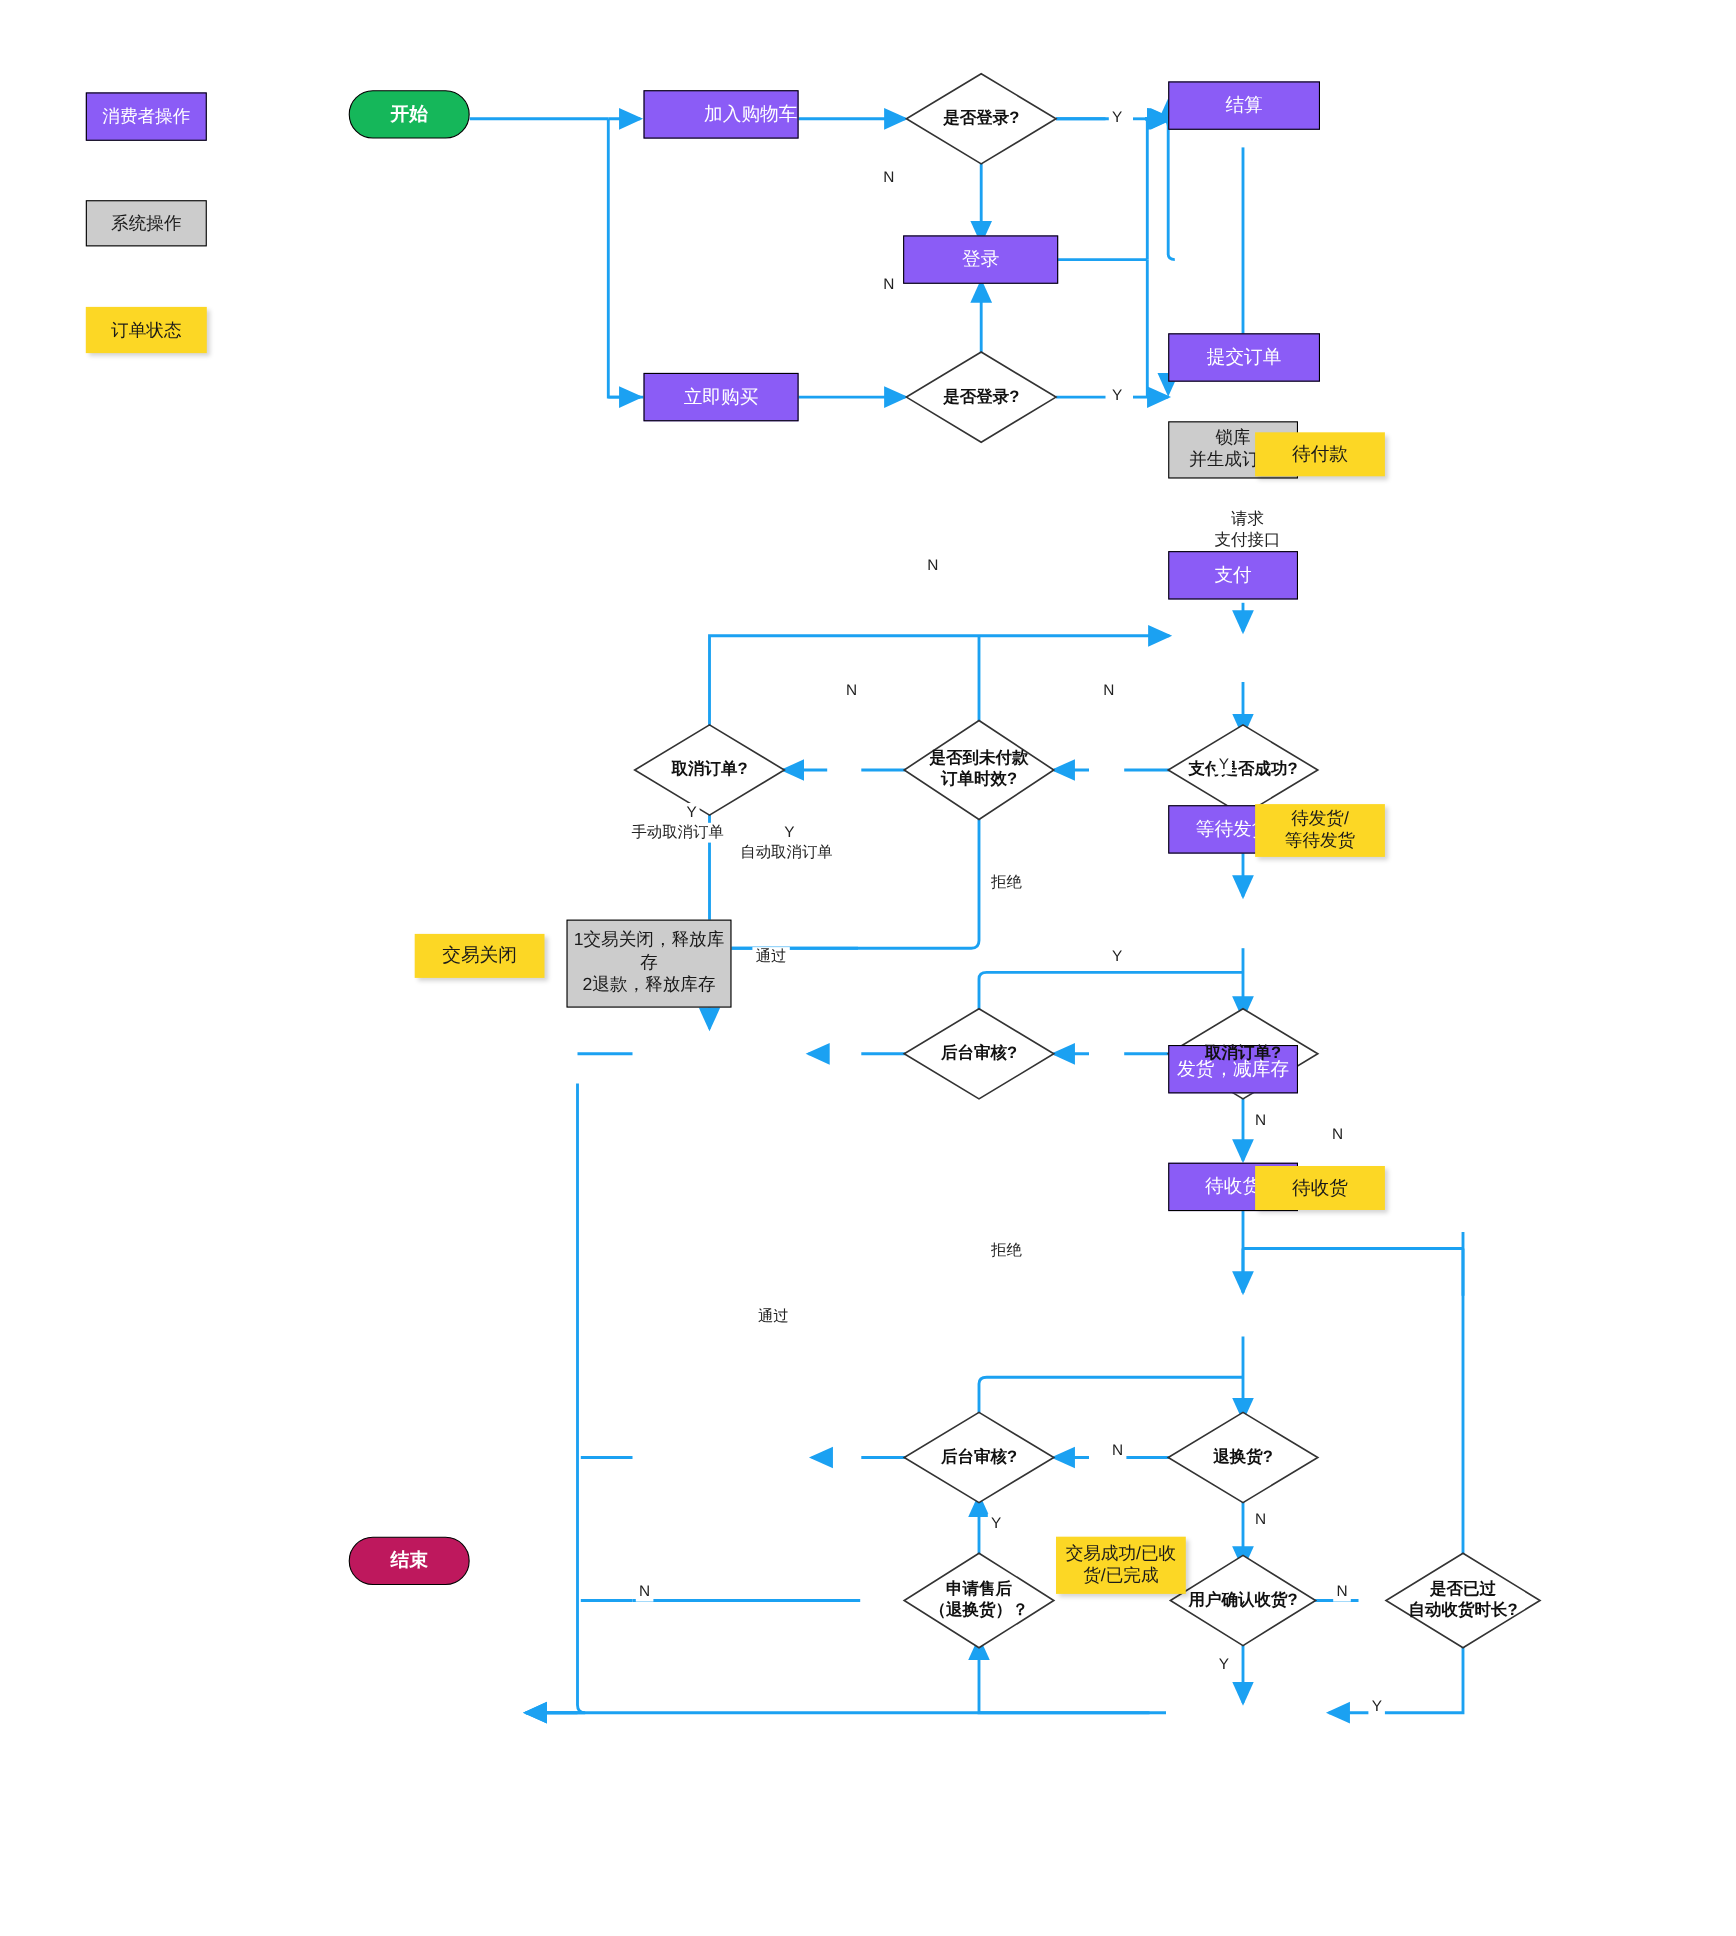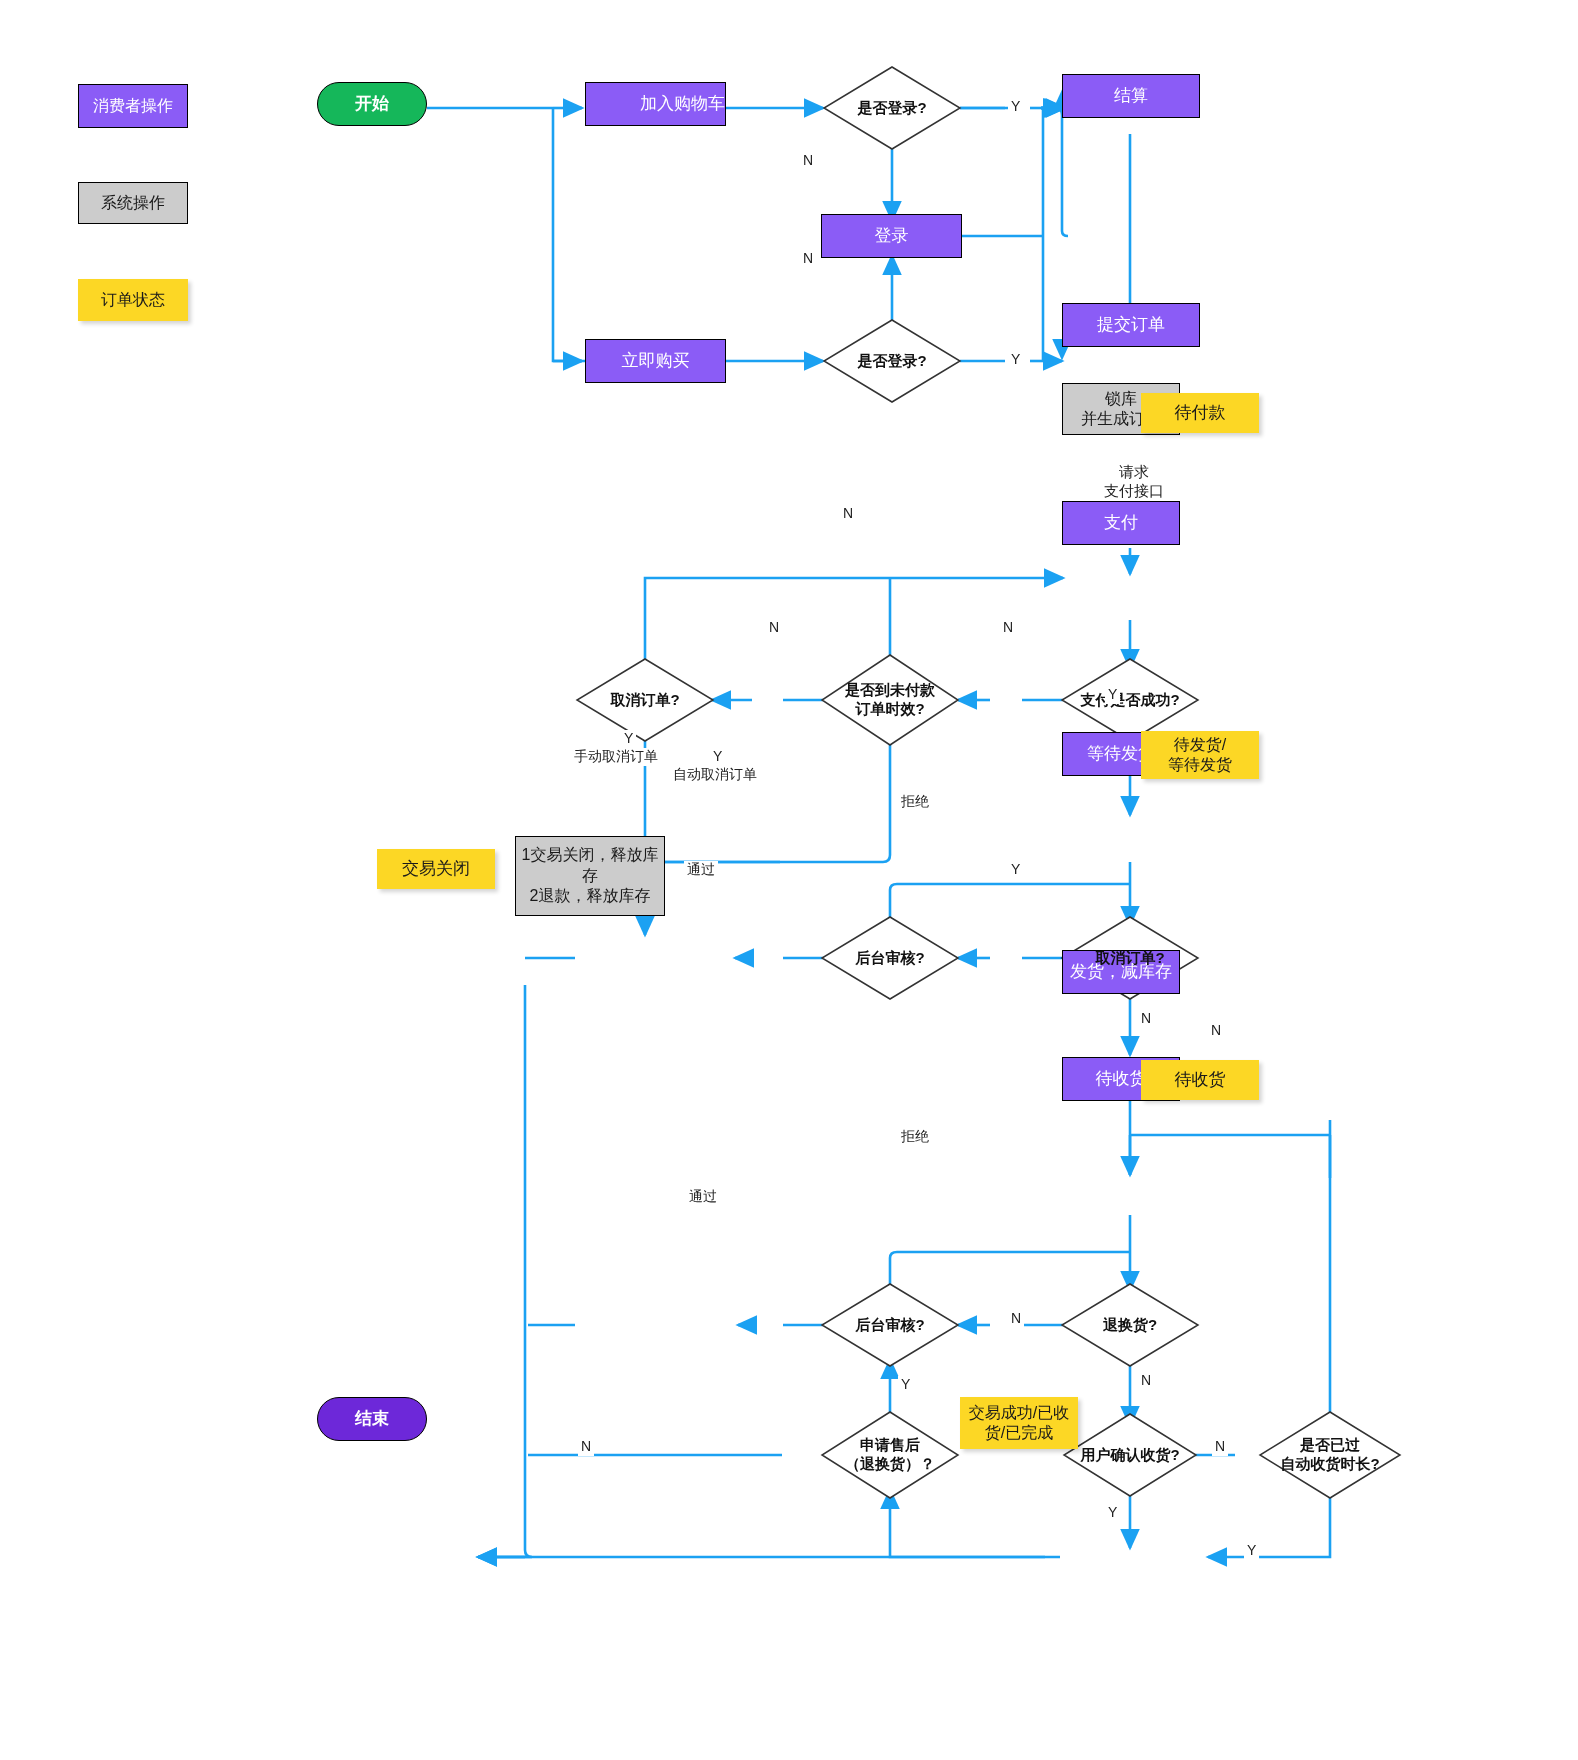--- a/index.html
+++ b/index.html
@@ -58,21 +58,21 @@
   }
   .n-terminal-start {
     background: #15b75a;
     border: 1.6px solid #000000;
     border-radius: 22px;
     color: #ffffff;
     font-weight: bold;
     font-size: 17px;
   }
   .n-terminal-end {
-    background: #6d28d9;
+    background: #be185d;
     border: 1.6px solid #000000;
     border-radius: 22px;
     color: #ffffff;
     font-weight: bold;
     font-size: 17px;
   }
   .n-decision-label {
     position: absolute;
     display: flex;
     align-items: center;

